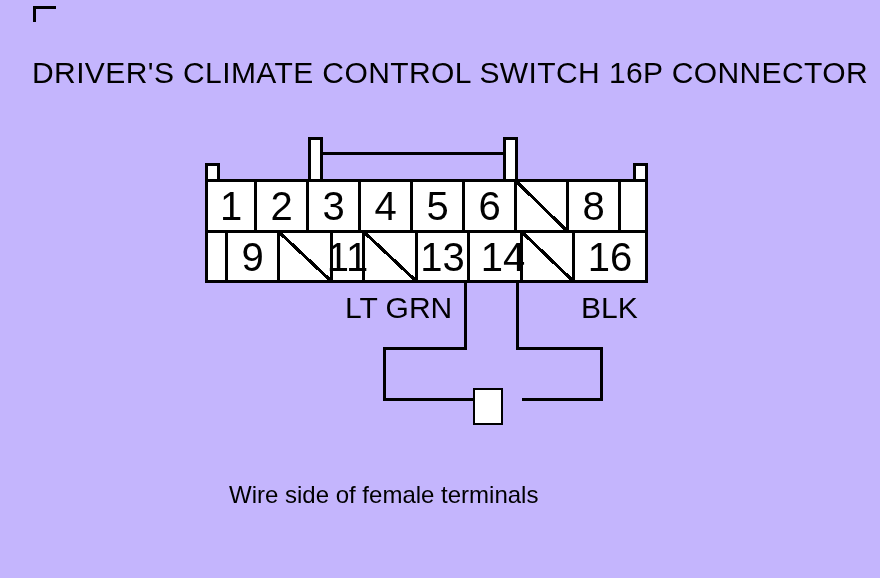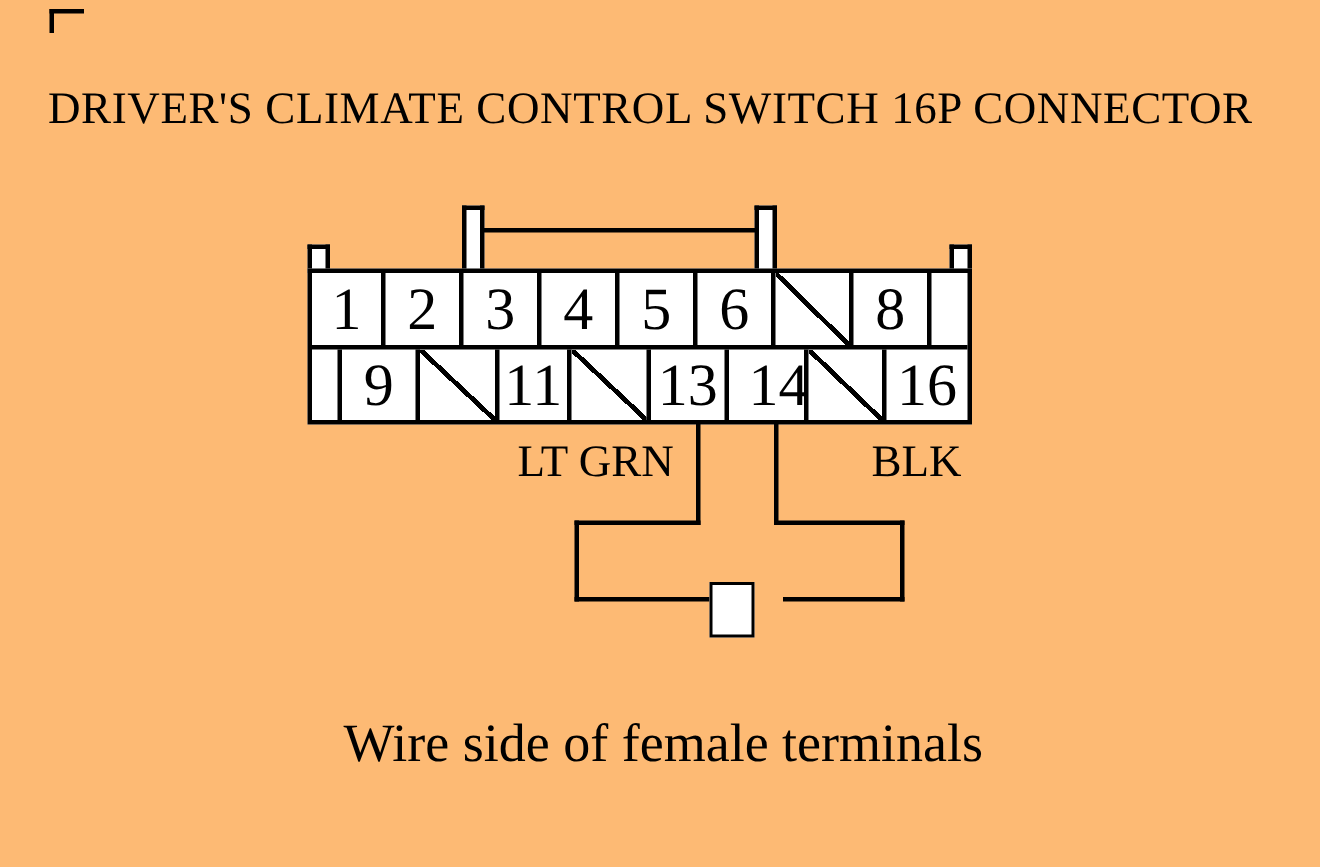--- a/index.html
+++ b/index.html
@@ -1,18 +1,18 @@
 <!DOCTYPE html>
 <html><head>
 <meta charset="utf-8">
 <style>
   html,body { margin:0; padding:0; background:#ffffff; }
   .stage {
-    position:relative; width:880px; height:578px; background:#fdba74;
-    font-family:Liberation Serif, serif; color:#000; overflow:hidden;
+    position:relative; width:880px; height:578px; background:#c4b5fd;
+    font-family:Liberation Sans, sans-serif; color:#000; overflow:hidden;
   }
   .title {
     position:absolute; left:32px; top:56px; font-size:30px; line-height:34px;
     letter-spacing:0.4px; white-space:nowrap;
   }
   
   .conn-body {
     position:absolute; left:205px; top:179px; width:443px; height:104px;
     border:3px solid #000; box-sizing:border-box; background:#fff;
     display:flex; flex-direction:column;
@@ -42,21 +42,21 @@
     border:3px solid #000; border-bottom:none; background:#fff;
   }
   .bridge { position:absolute; height:3px; background:#000; }
   
   .seg { position:absolute; background:#000; }
   .meter-box {
     position:absolute; left:473px; top:388px; width:30px; height:37px;
     border:2px solid #000; box-sizing:border-box; background:#fff;
   }
   .wire-label { position:absolute; font-size:30px; line-height:32px; white-space:nowrap; }
-  .caption { position:absolute; left:229px; top:478px; font-size:36px; line-height:34px; white-space:nowrap; }
+  .caption { position:absolute; left:229px; top:478px; font-size:24px; line-height:34px; white-space:nowrap; }
   .corner-mark {
     position:absolute; left:33px; top:6px; width:20px; height:13px;
     border-top:3px solid #000; border-left:3px solid #000;
   }
 </style>
 </head>
 <body>
 
 <div class="stage">
 
@@ -103,21 +103,21 @@
     <div class="row row-bottom">
       <div class="cell" style="width:20px;">
           <span></span>
         </div>
       <div class="cell" style="width:52px;">
           <span>9</span>
         </div>
       <div class="cell diag" style="width:53px;">
           <span></span>
         </div>
-      <div class="cell" style="width:48px;">
+      <div class="cell" style="width:32px;">
           <span>11</span>
         </div>
       <div class="cell diag" style="width:53px;">
           <span></span>
         </div>
       <div class="cell" style="width:52px;">
           <span>13</span>
         </div>
       <div class="cell" style="width:53px;padding-left:16px;">
           <span>14</span>

